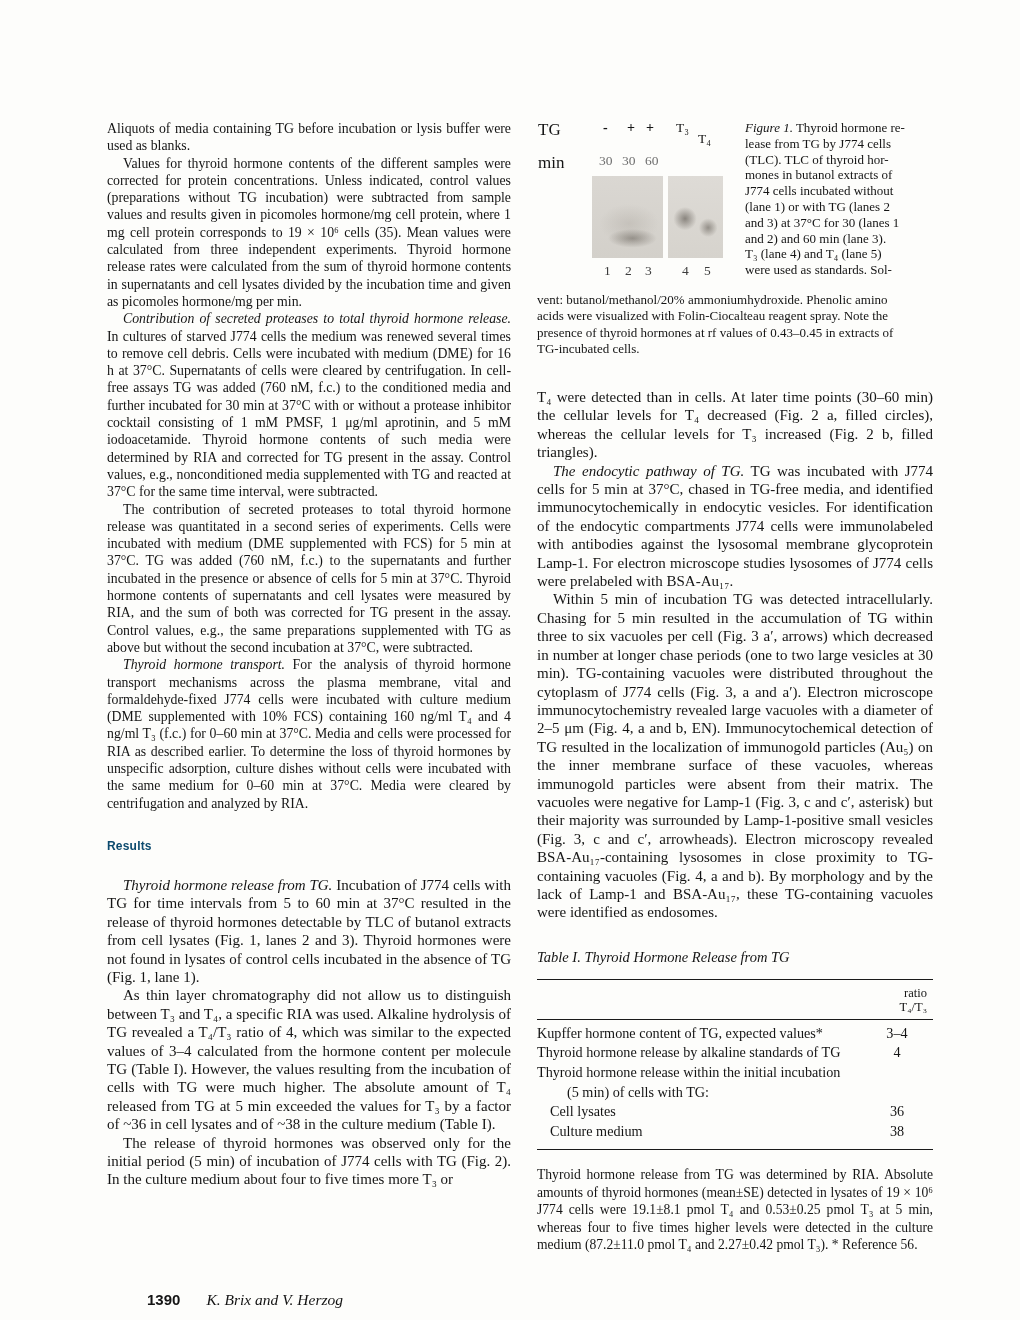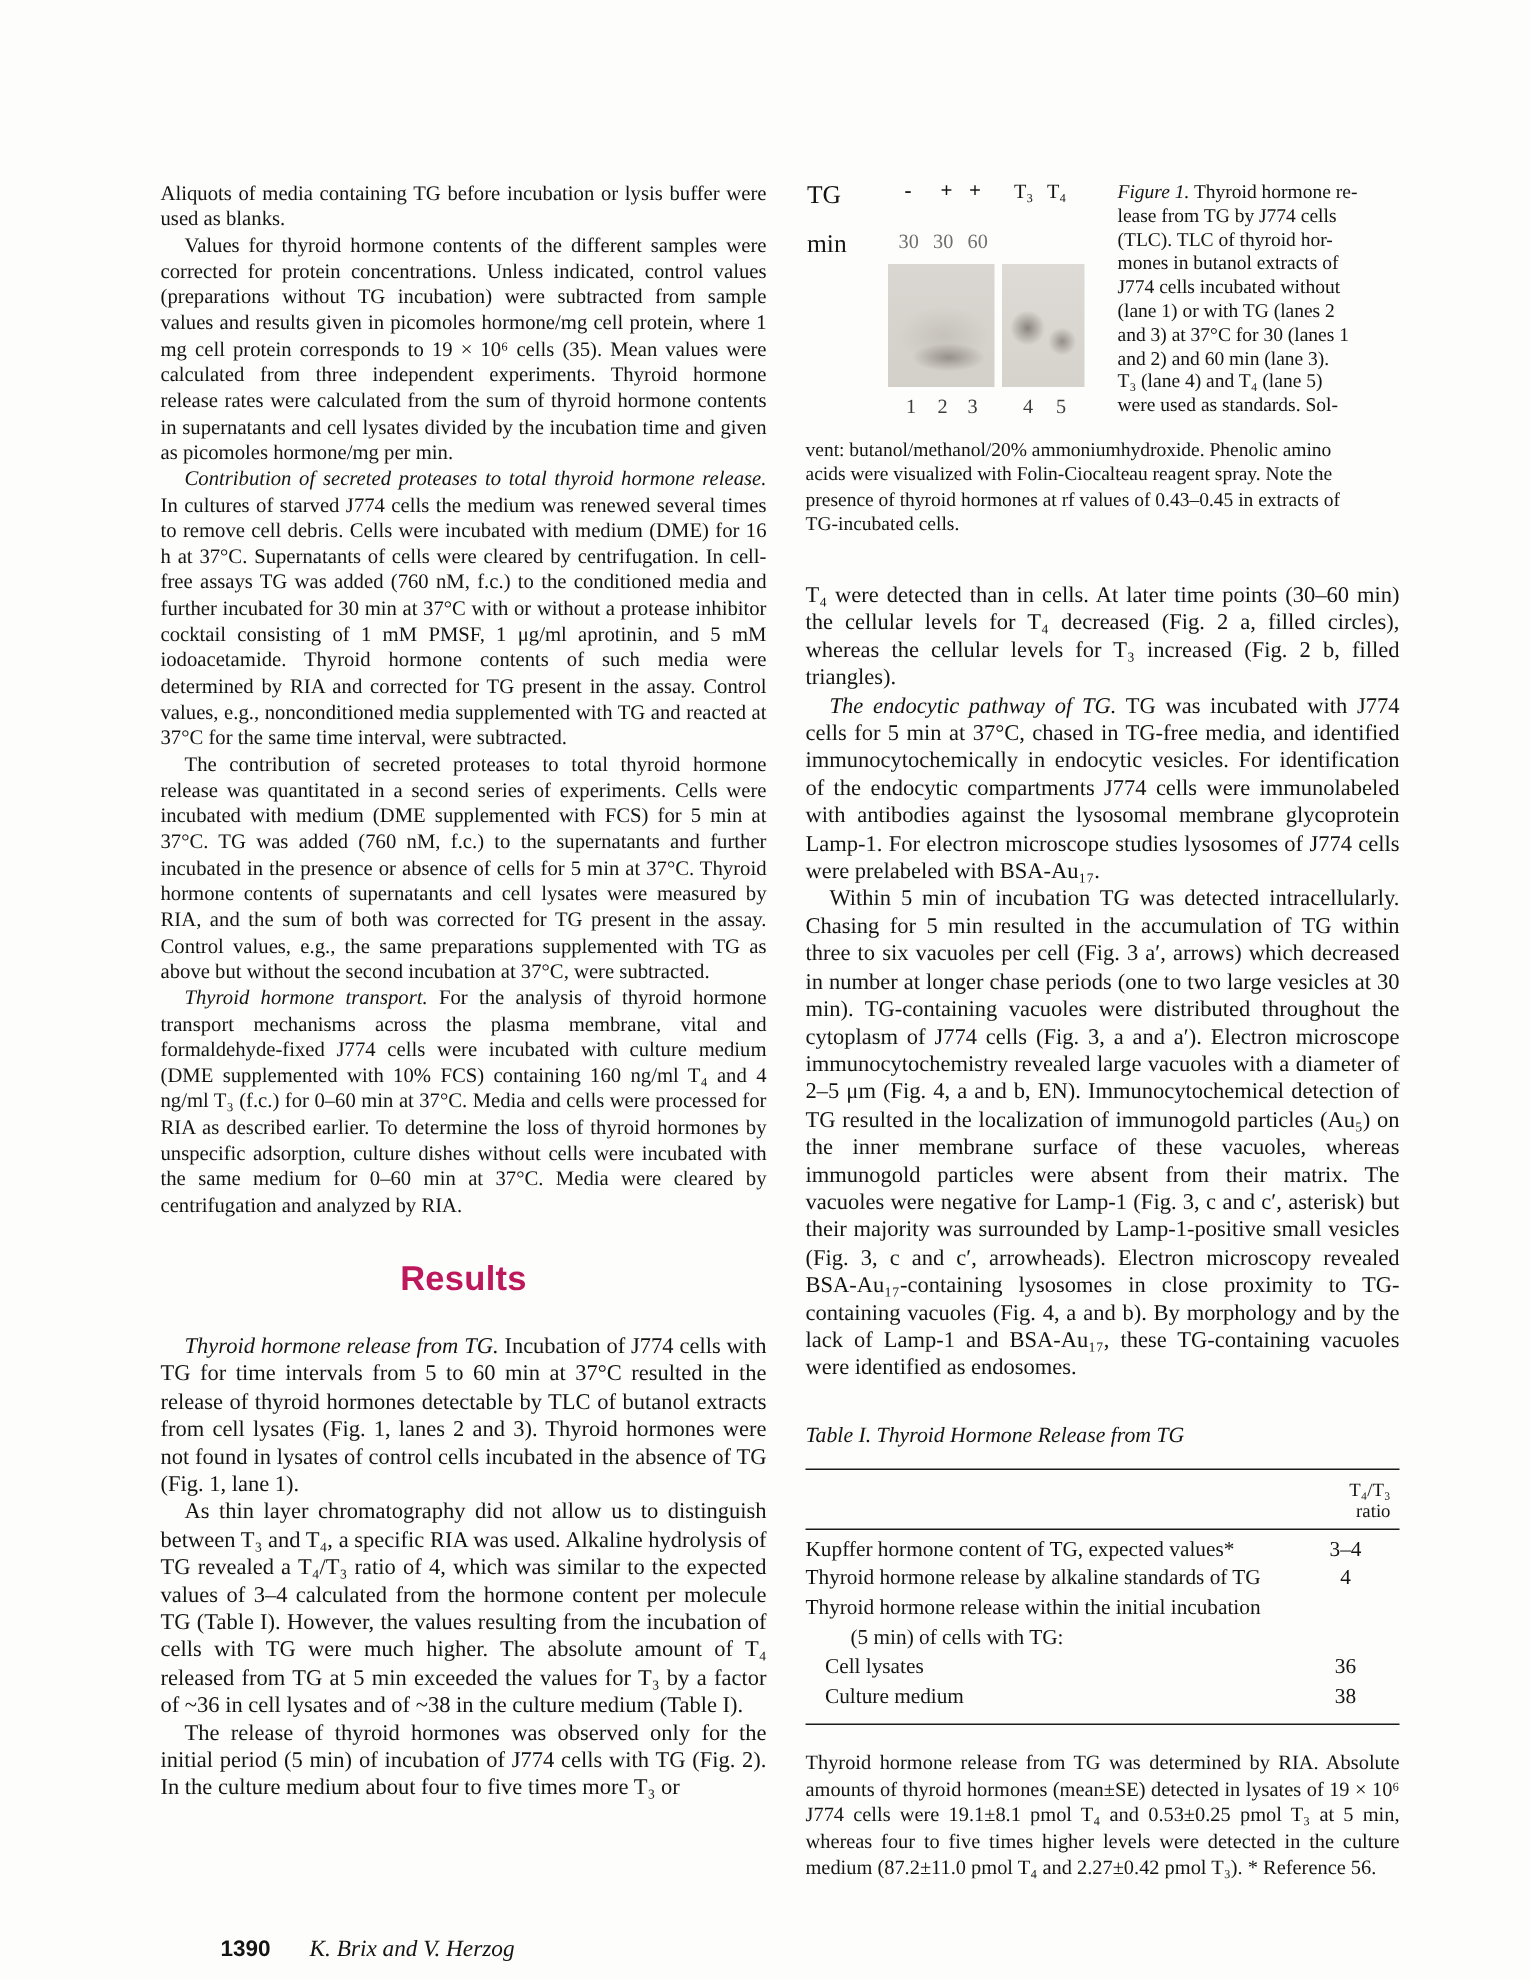--- a/index.html
+++ b/index.html
@@ -10,21 +10,21 @@
   .col-right{left:537px;width:396px;}
 
   
   .mp{margin:0;font-size:13.8px;line-height:17.3px;text-align:justify;}
   
   .rp{margin:0;font-size:15px;line-height:18.4px;text-align:justify;}
   .ind{text-indent:16px;}
   .lead{font-style:italic;}
 
   h2.results{font-family:"Liberation Sans", sans-serif;font-weight:bold;
-             font-size:23px;margin:27px 0 23px 0;color:#be185d;letter-spacing:.2px;text-align:center;}
+             font-size:12px;margin:27px 0 23px 0;color:#0c4a6e;letter-spacing:.2px;}
 
   
   .figure1{position:relative;height:268px;}
   .flab{position:absolute;font-size:17px;}
   .fsym{position:absolute;font-size:14px;font-weight:bold;}
   .fgray{position:absolute;font-size:13.5px;color:#6e6e6e;}
   .fstd{position:absolute;font-size:13.5px;}
   .lane-num{position:absolute;font-size:13.5px;color:#3c3c3c;}
   .gel{position:absolute;top:56px;}
   .gel-left{left:55px;width:71px;height:82px;
@@ -79,21 +79,21 @@
   </div>
 
   <div class="col col-right">
 
     <div class="figure1">
       <span class="flab" style="left:1px;top:0;">TG</span>
       <span class="fsym" style="left:66px;top:0;">-</span>
       <span class="fsym" style="left:90px;top:0;">+</span>
       <span class="fsym" style="left:109px;top:0;">+</span>
       <span class="fstd" style="left:139px;top:0;">T₃</span>
-      <span class="fstd" style="left:161px;top:0;">T₄</span>
+      <span class="fstd" style="left:161px;top:11px;">T₄</span>
 
       <span class="flab" style="left:1px;top:33px;">min</span>
       <span class="fgray" style="left:62px;top:33px;">30</span>
       <span class="fgray" style="left:85px;top:33px;">30</span>
       <span class="fgray" style="left:108px;top:33px;">60</span>
 
       <div class="gel gel-left"></div>
       <div class="gel gel-right"></div>
 
       <span class="lane-num" style="left:67px;top:143px;">1</span>
@@ -124,22 +124,22 @@
     </div>
 
     <p class="rp"><span>T₄ were detected than in cells. At later time points (30–60 min) the cellular levels for T₄ decreased (Fig. 2 a, filled circles), whereas the cellular levels for T₃ increased (Fig. 2 b, filled triangles).</span></p>
     <p class="rp ind"><span class="lead">The endocytic pathway of TG.</span><span> TG was incubated with J774 cells for 5 min at 37°C, chased in TG-free media, and identified immunocytochemically in endocytic vesicles. For identification of the endocytic compartments J774 cells were immunolabeled with antibodies against the lysosomal membrane glycoprotein Lamp-1. For electron microscope studies lysosomes of J774 cells were prelabeled with BSA-Au₁₇.</span></p>
     <p class="rp ind"><span>Within 5 min of incubation TG was detected intracellularly. Chasing for 5 min resulted in the accumulation of TG within three to six vacuoles per cell (Fig. 3 a′, arrows) which decreased in number at longer chase periods (one to two large vesicles at 30 min). TG-containing vacuoles were distributed throughout the cytoplasm of J774 cells (Fig. 3, a and a′). Electron microscope immunocytochemistry revealed large vacuoles with a diameter of 2–5 μm (Fig. 4, a and b, EN). Immunocytochemical detection of TG resulted in the localization of immunogold particles (Au₅) on the inner membrane surface of these vacuoles, whereas immunogold particles were absent from their matrix. The vacuoles were negative for Lamp-1 (Fig. 3, c and c′, asterisk) but their majority was surrounded by Lamp-1-positive small vesicles (Fig. 3, c and c′, arrowheads). Electron microscopy revealed BSA-Au₁₇-containing lysosomes in close proximity to TG-containing vacuoles (Fig. 4, a and b). By morphology and by the lack of Lamp-1 and BSA-Au₁₇, these TG-containing vacuoles were identified as endosomes.</span></p>
 
     <div class="table1">
       <p class="t-title">Table I. Thyroid Hormone Release from TG</p>
       <div class="rule"></div>
       <div class="t-head">
+        <div>ratio</div>
         <div>T₄/T₃</div>
-        <div>ratio</div>
       </div>
       <div class="rule"></div>
       <div class="t-body">
         <div class="t-row">
             <span class="t-label">Kupffer hormone content of TG, expected values*</span>
             <span class="t-val">3–4</span>
           </div>
         <div class="t-row">
             <span class="t-label">Thyroid hormone release by alkaline standards of TG</span>
             <span class="t-val">4</span>

